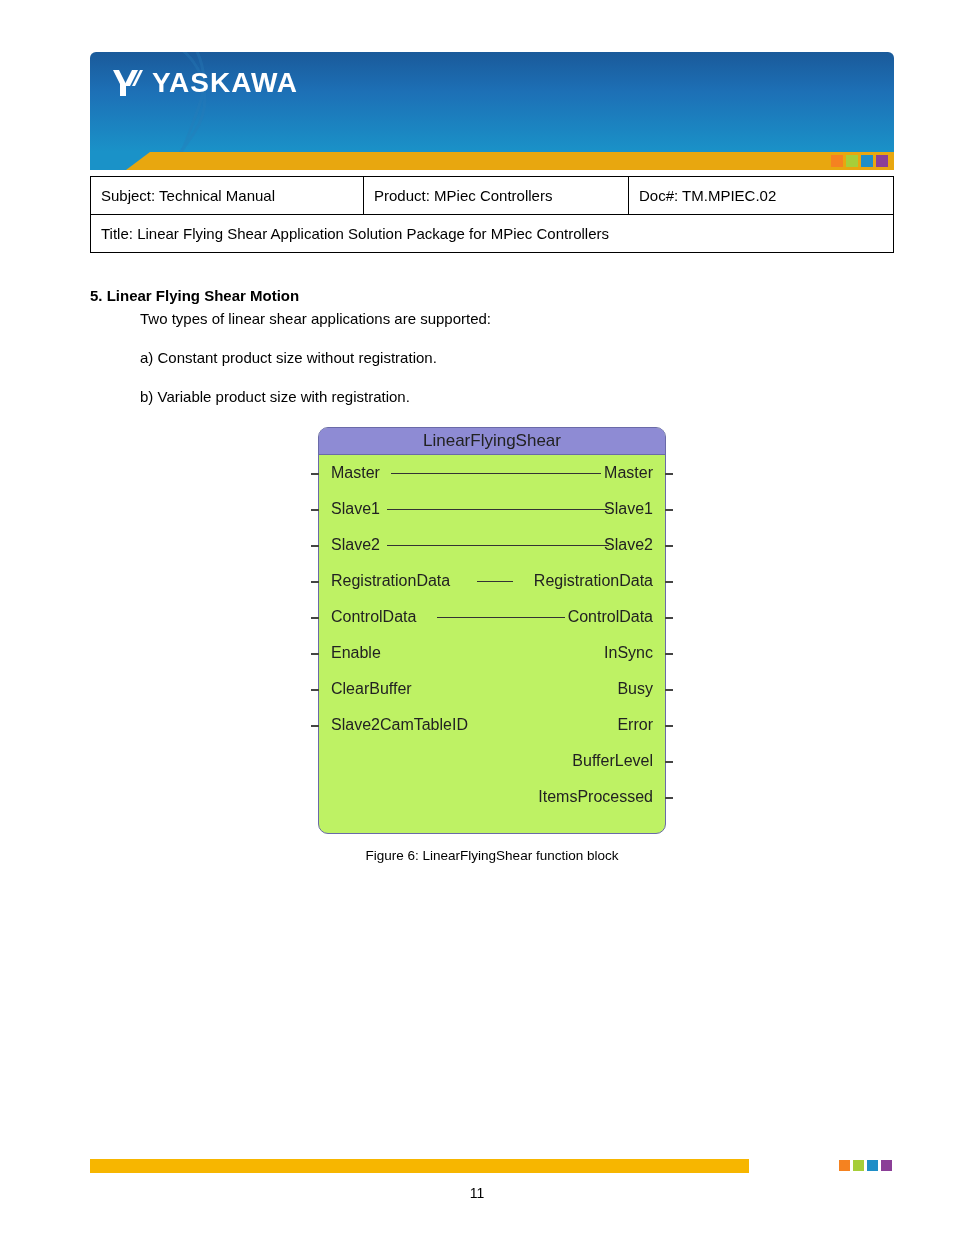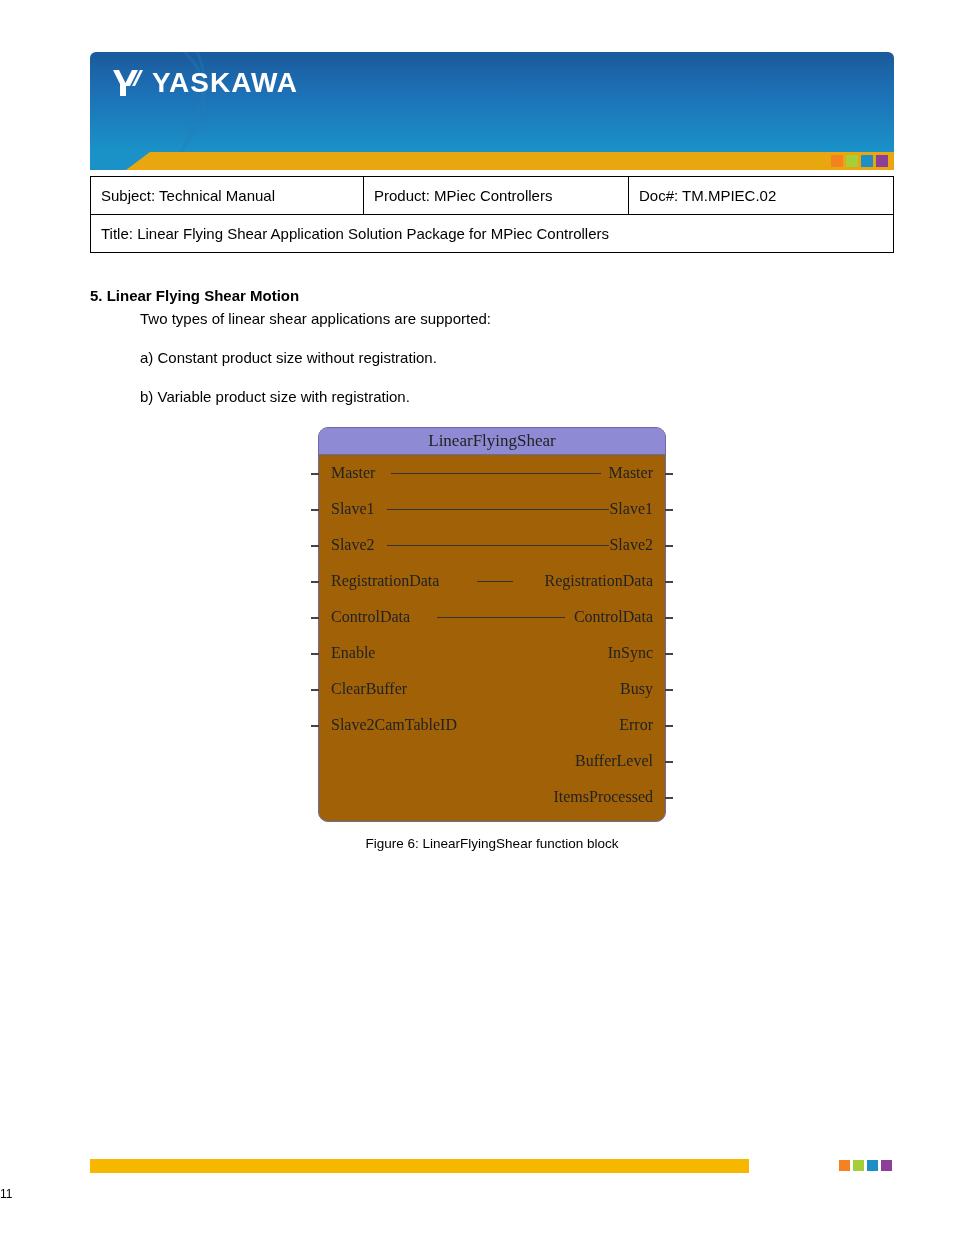--- a/index.html
+++ b/index.html
@@ -72,26 +72,26 @@
     font-weight: bold;
     margin-top: 34px;
     margin-left: 0;
   }
   .para1 { margin-left: 50px; margin-top: 6px; }
   .list { margin-left: 50px; margin-top: 22px; }
   .list div { margin-bottom: 22px; }
   
   .fb-wrap { width: 348px; margin: 12px auto 0 auto; }
   .fb {
-    background: #a16207;
+    background: #bef264;
     border: 1.5px solid #6a6aa8;
     border-radius: 10px;
-    padding-bottom: 6px;
-    position: relative;
-    font-family: Liberation Serif, serif;
+    padding-bottom: 18px;
+    position: relative;
+    font-family: Liberation Sans, sans-serif;
   }
   .fb-title {
     text-align: center;
     background: #8e8bd4;
     color: #222;
     font-size: 17px;
     padding: 3px 0 3px 0;
     border-top-left-radius: 8px;
     border-top-right-radius: 8px;
     border-bottom: 1px solid #6a6aa8;
@@ -119,21 +119,21 @@
   .footer-bar {
     position: absolute;
     left: 90px; right: 60px; bottom: 62px;
     height: 14px;
     display: flex;
   }
   .footer-bar .y { background: #f7b600; flex: 0 0 82%; height: 14px; }
   .footer-bar .w { background: #fff; flex: 1; position: relative; height: 14px; }
   .footer-squares { position: absolute; right: 2px; top: 1px; display: flex; gap: 3px; }
   .footer-squares span { width: 11px; height: 11px; display: inline-block; }
-  .page-num { position: absolute; left: 0; right: 0; bottom: 34px; text-align: left; font-size: 12px; }
+  .page-num { position: absolute; left: 0; right: 0; bottom: 34px; text-align: center; font-size: 14px; }
 </style>
 </head>
 <body>
 
 <div class="page">
 
   <div class="banner">
     <div class="swirl">
       <div class="s1"></div>
         <div class="s2"></div>

